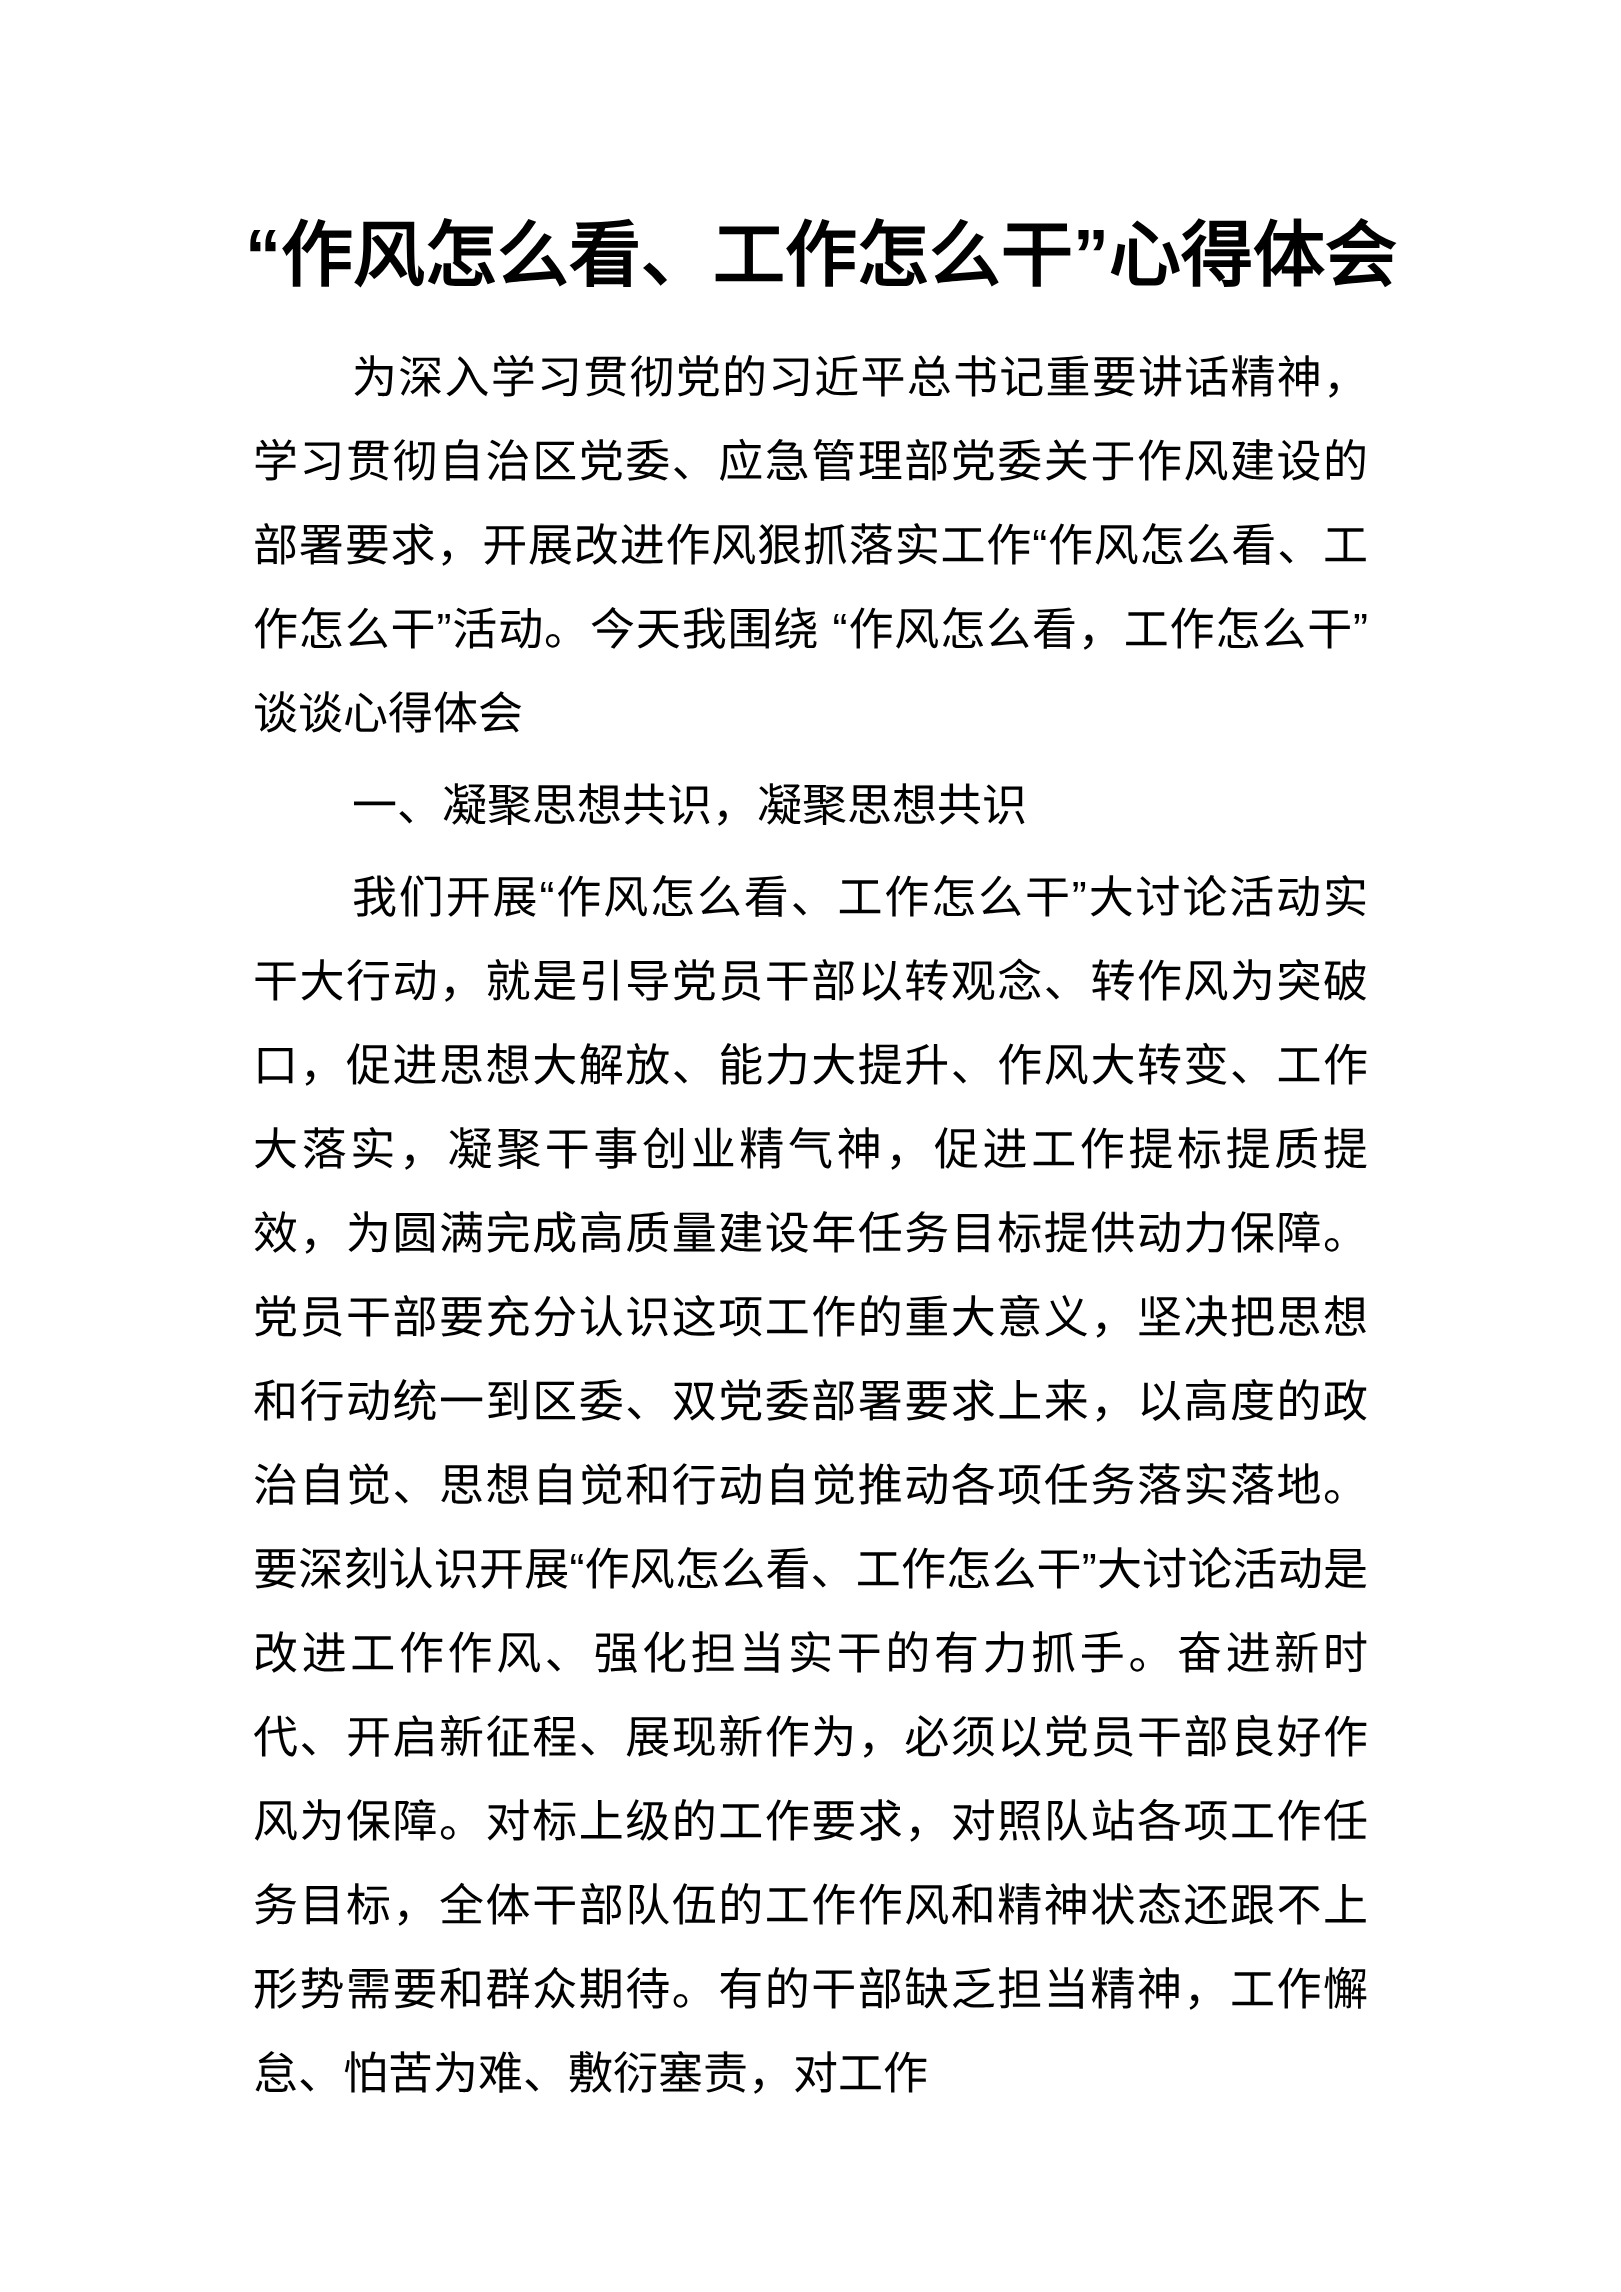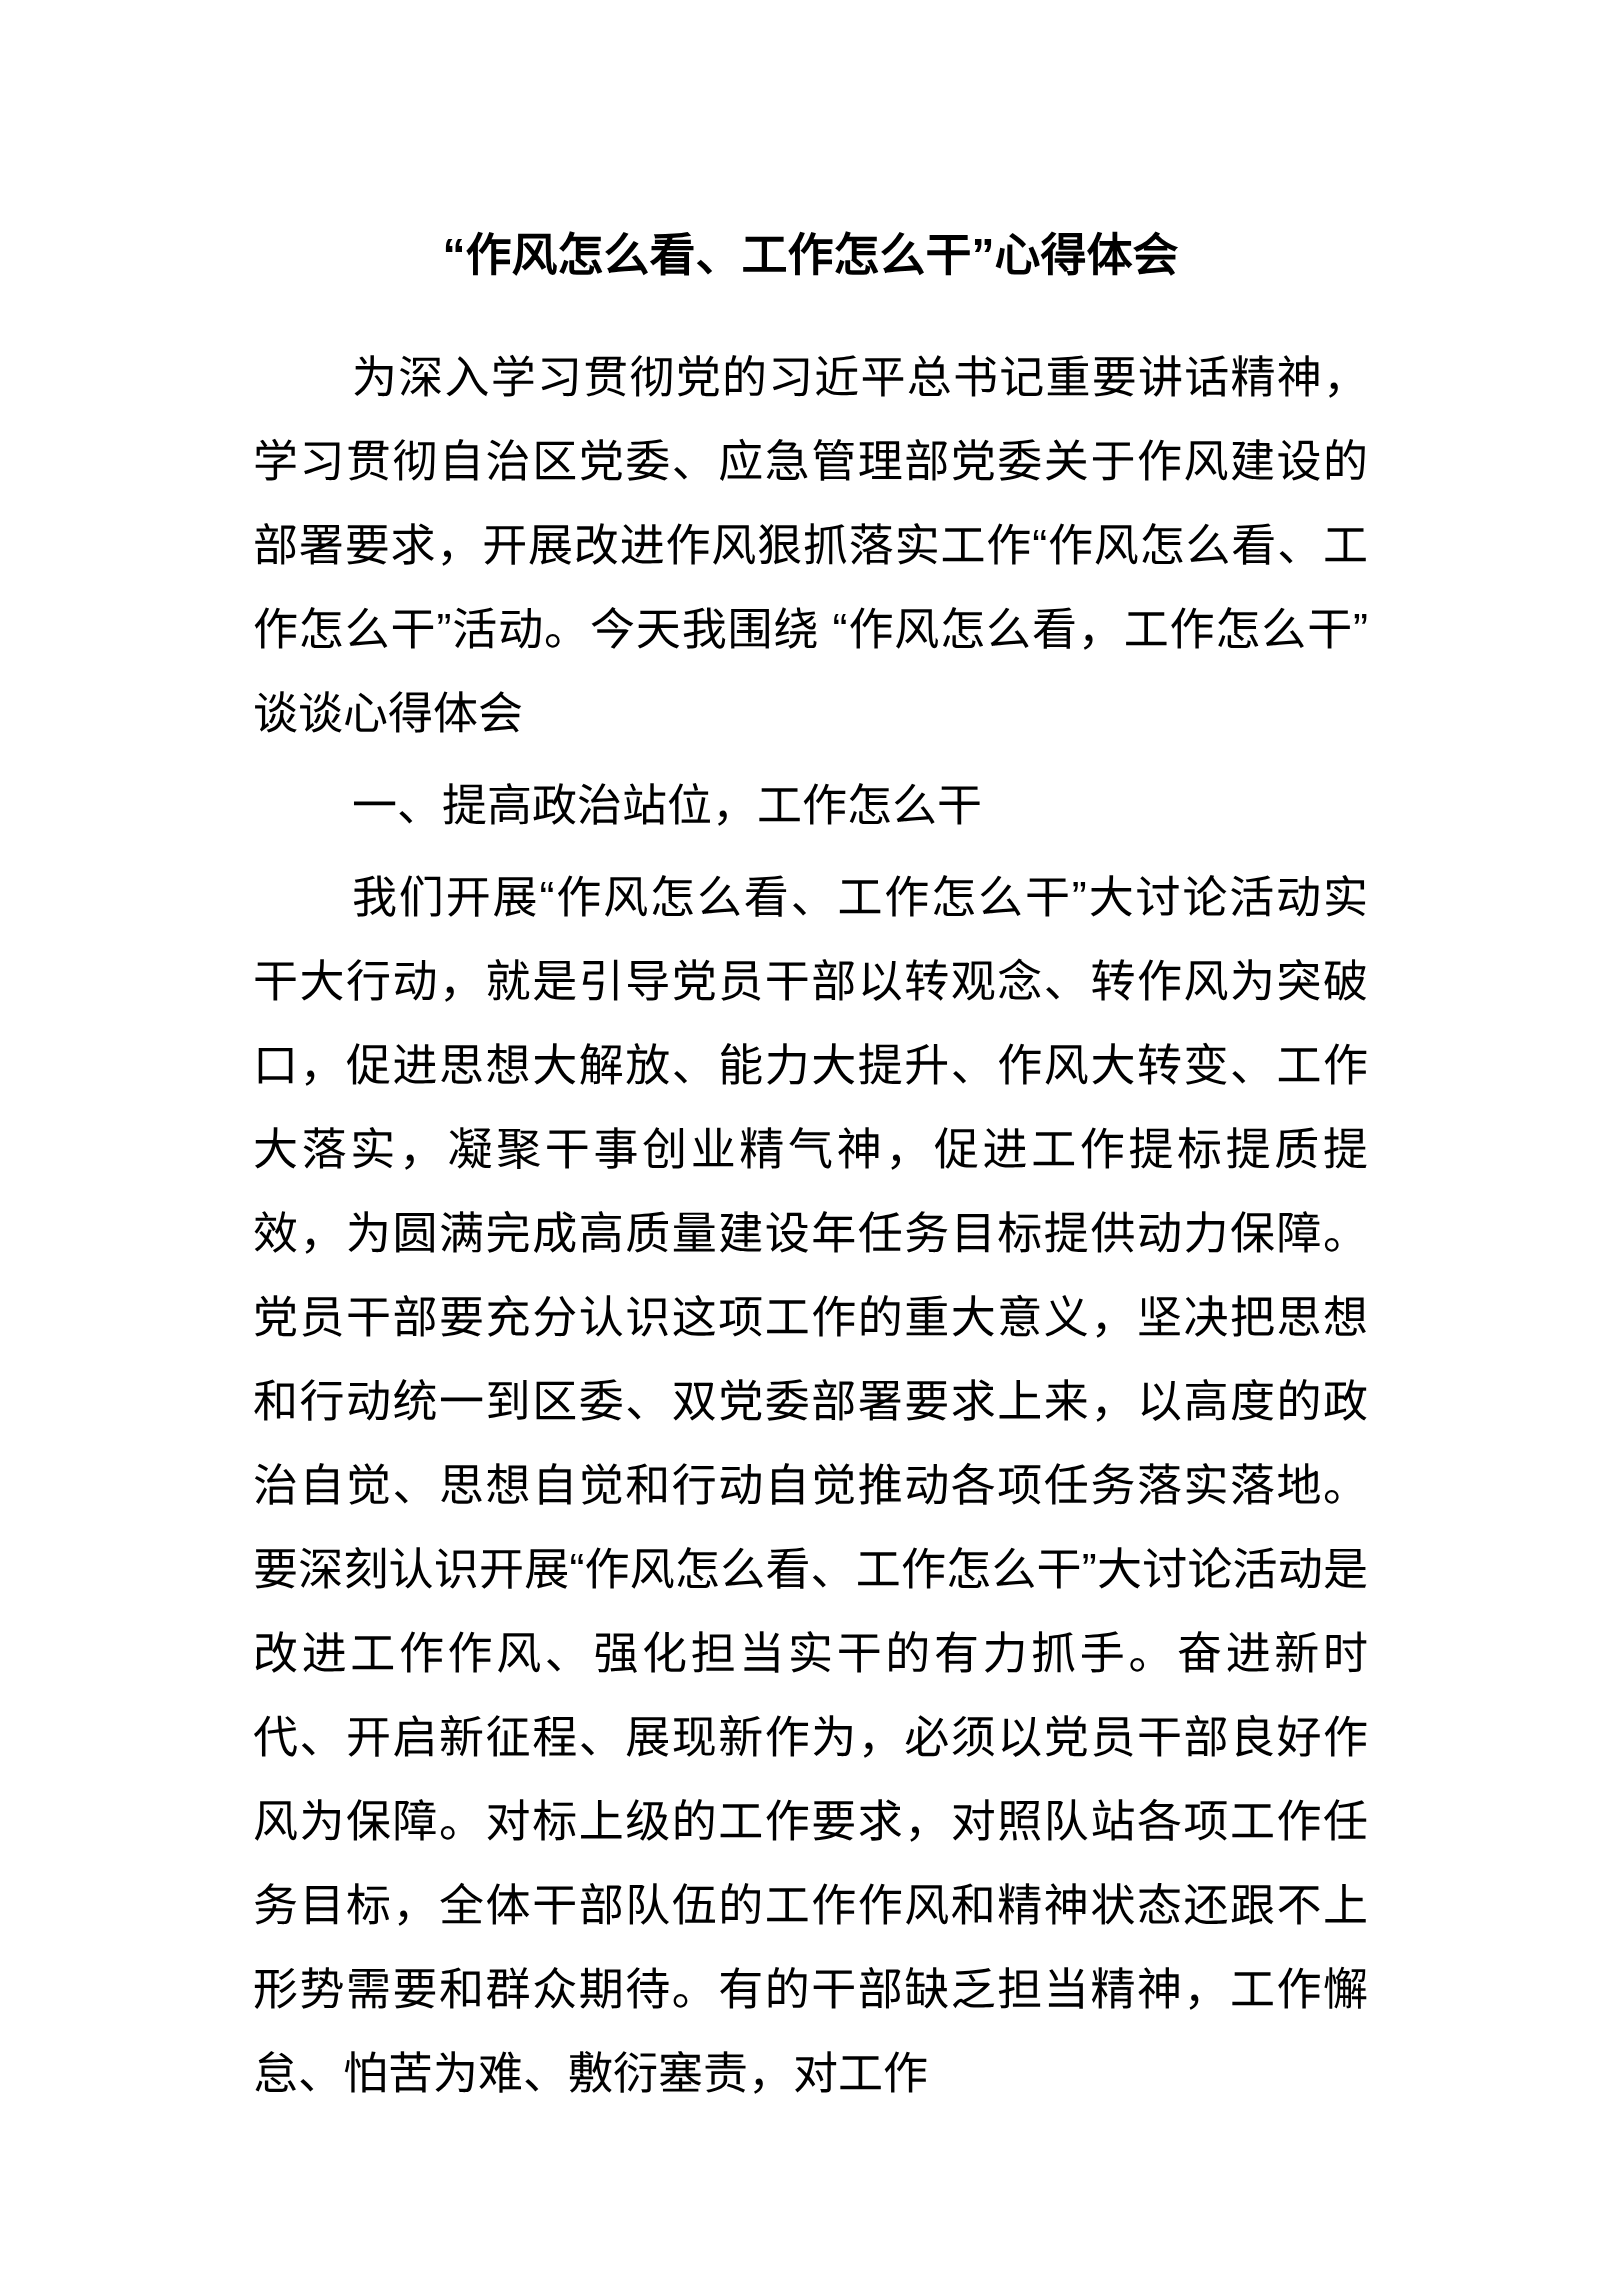--- a/index.html
+++ b/index.html
@@ -17,21 +17,21 @@
   .page {
     box-sizing: border-box;
     width: 1621px;
     height: 2293px;
     background: #ffffff;
     padding: 0 245px;
   }
   .doc-title {
     margin: 221px 0 0 0;
     padding: 0;
-    font-size: 46px;
+    font-size: 72px;
     line-height: 69px;
     font-weight: 700;
     text-align: center;
     white-space: nowrap;
     letter-spacing: 0;
   }
   .doc-body {
     margin-top: 46px;
   }
   .doc-body p {
@@ -50,17 +50,17 @@
   }
 </style>
 </head>
 <body>
 
 <div class="page">
   <h1 class="doc-title">“作风怎么看、工作怎么干”心得体会</h1>
 
   <div class="doc-body">
     <p class="body-paragraph">为深入学习贯彻党的习近平总书记重要讲话精神，学习贯彻自治区党委、应急管理部党委关于作风建设的部署要求，开展改进作风狠抓落实工作“作风怎么看、工作怎么干”活动。今天我围绕 “作风怎么看，工作怎么干” 谈谈心得体会</p>
-    <p class="section-heading">一、提高政治站位，工作怎么干</p>
+    <p class="section-heading">一、凝聚思想共识，凝聚思想共识</p>
     <p class="body-paragraph">我们开展“作风怎么看、工作怎么干”大讨论活动实干大行动，就是引导党员干部以转观念、转作风为突破口，促进思想大解放、能力大提升、作风大转变、工作大落实，凝聚干事创业精气神，促进工作提标提质提效，为圆满完成高质量建设年任务目标提供动力保障。党员干部要充分认识这项工作的重大意义，坚决把思想和行动统一到区委、双党委部署要求上来，以高度的政治自觉、思想自觉和行动自觉推动各项任务落实落地。要深刻认识开展“作风怎么看、工作怎么干”大讨论活动是改进工作作风、强化担当实干的有力抓手。奋进新时代、开启新征程、展现新作为，必须以党员干部良好作风为保障。对标上级的工作要求，对照队站各项工作任务目标，全体干部队伍的工作作风和精神状态还跟不上形势需要和群众期待。有的干部缺乏担当精神，工作懈怠、怕苦为难、敷衍塞责，对工作</p>
   </div>
 </div>
 
 
 </body></html>

